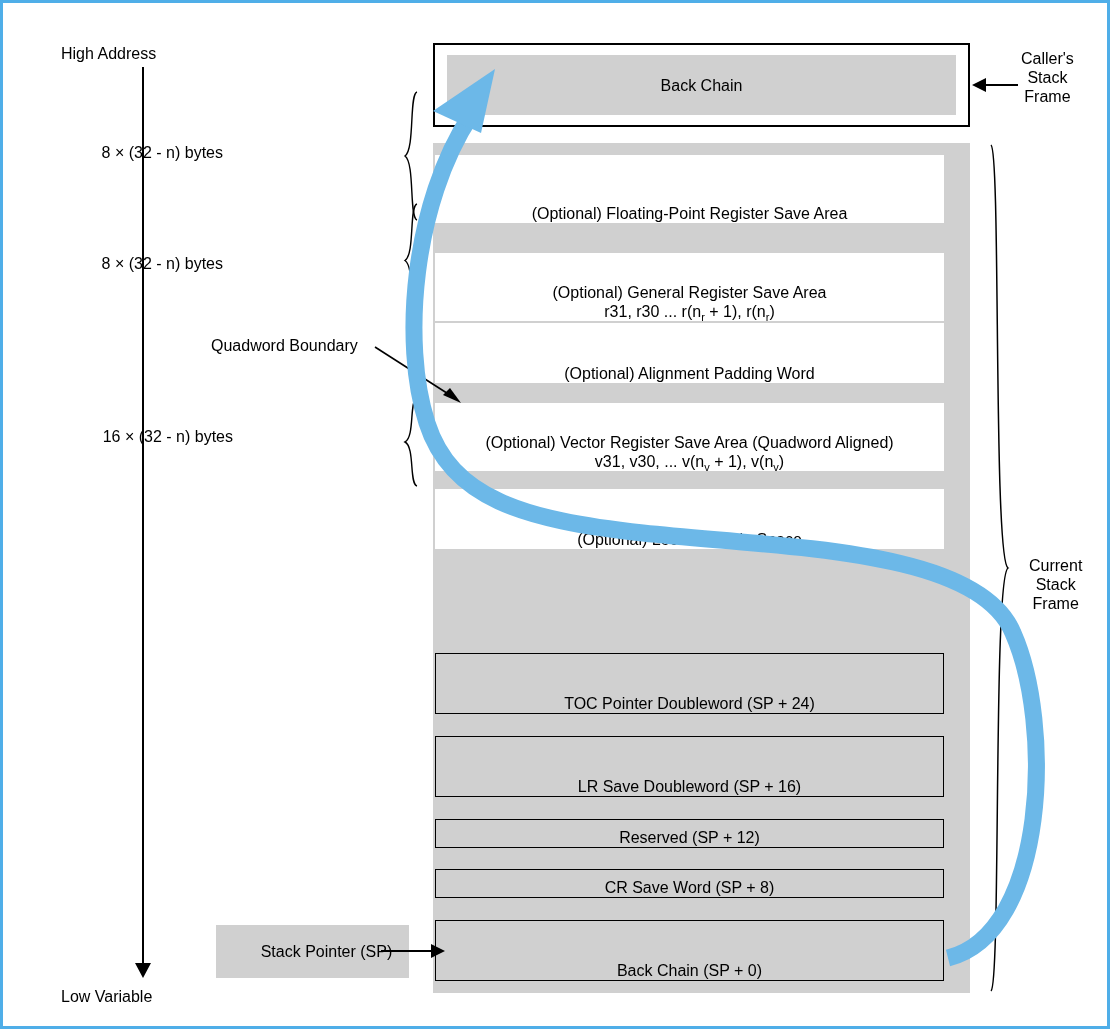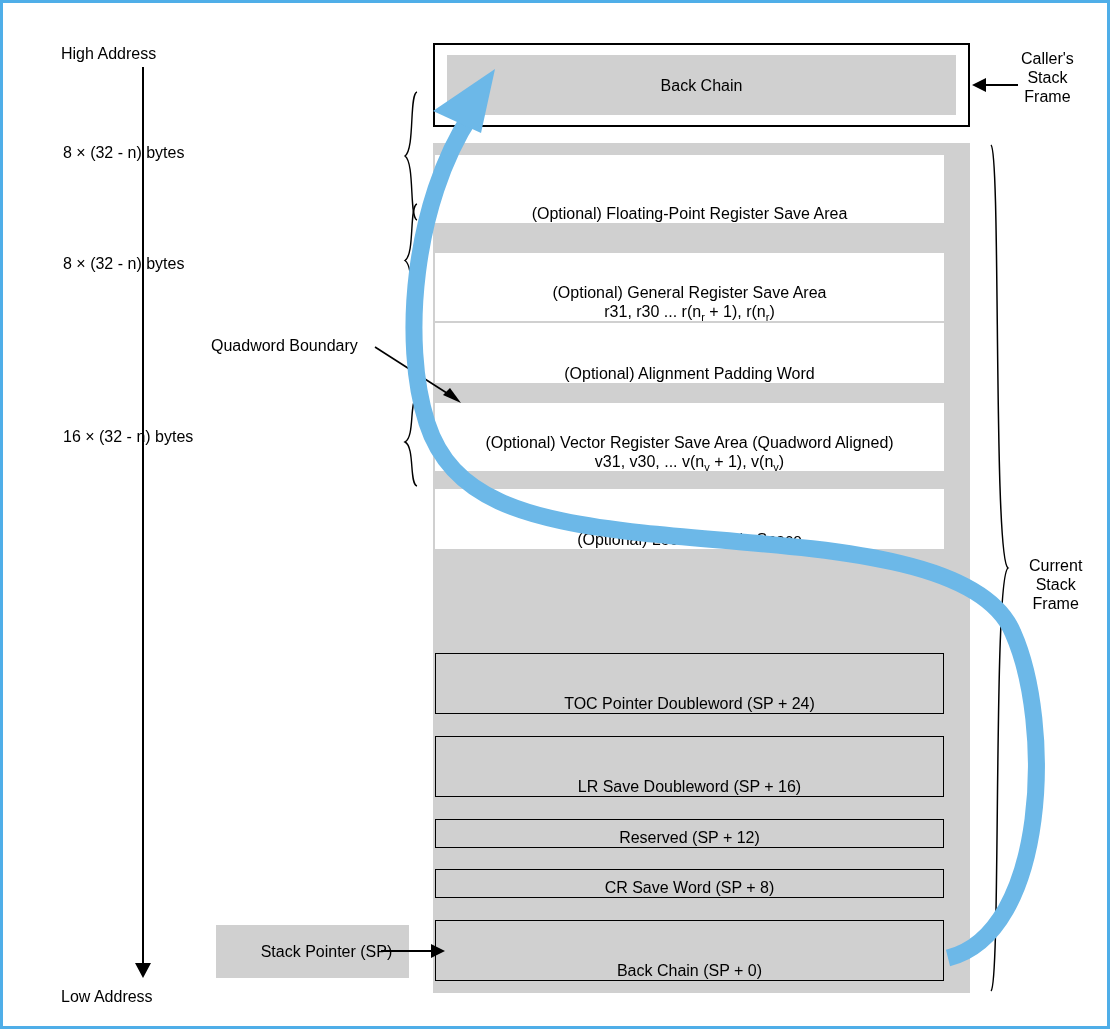--- a/index.html
+++ b/index.html
@@ -40,21 +40,21 @@
        display:flex;align-items:flex-end;justify-content:center;}
   .row.white{background:#fff;border:none;}
   .row.gray{background:#D0D0D0;border:1px solid #000;}
   .row .label{width:100%;text-align:center;}
 
   sub{font-size:11px;vertical-align:sub;line-height:0;}
 
   
   .brace{position:absolute;width:18px;}
   .brace svg{display:block;width:18px;height:100%;}
-  .size-label{position:absolute;}
+  .size-label{position:absolute;text-align:right;}
 
   
   #brace-current{left:985px;top:140px;width:22px;height:850px;}
   #brace-current svg{display:block;width:22px;height:100%;}
 
   
   #callers-stack-frame{left:1018px;top:46px;text-align:center;}
   #current-stack-frame{left:1026px;top:553px;text-align:center;}
 
   
@@ -76,21 +76,21 @@
   #quadword-arrow{left:370px;top:342px;width:100px;height:70px;}
 </style>
 </head>
 <body>
 
 <div id="page">
 
   <div class="abs txt" id="high-address">High Address</div>
   <div class="abs" id="axis-line"></div>
   <div class="abs" id="axis-head"></div>
-  <div class="abs txt" id="low-address">Low Address</div>
+  <div class="abs txt" id="low-address">Low Variable</div>
 
   <div class="abs" id="caller-box"></div>
   <div class="abs" id="caller-row">
     <div class="txt ctr label">Back Chain</div>
   </div>
 
   <div class="abs" id="caller-arrow-line"></div>
   <div class="abs" id="caller-arrow-head"></div>
   <div class="abs txt" id="callers-stack-frame">
     <div>Caller's</div>

